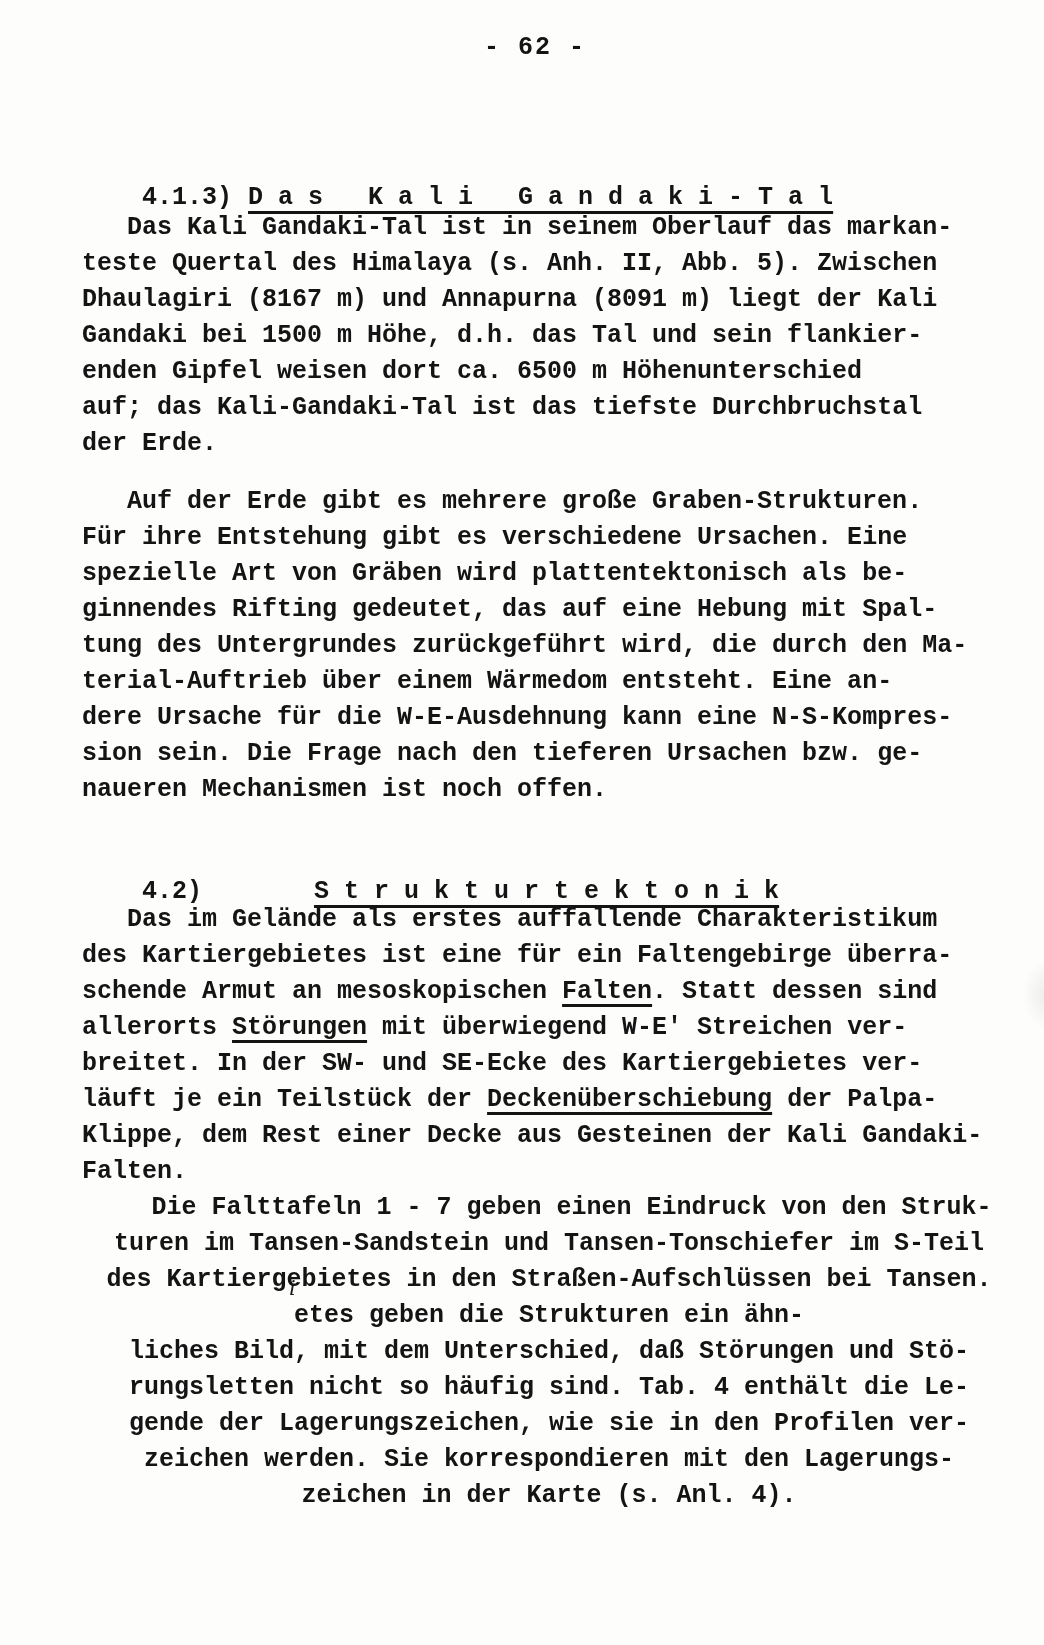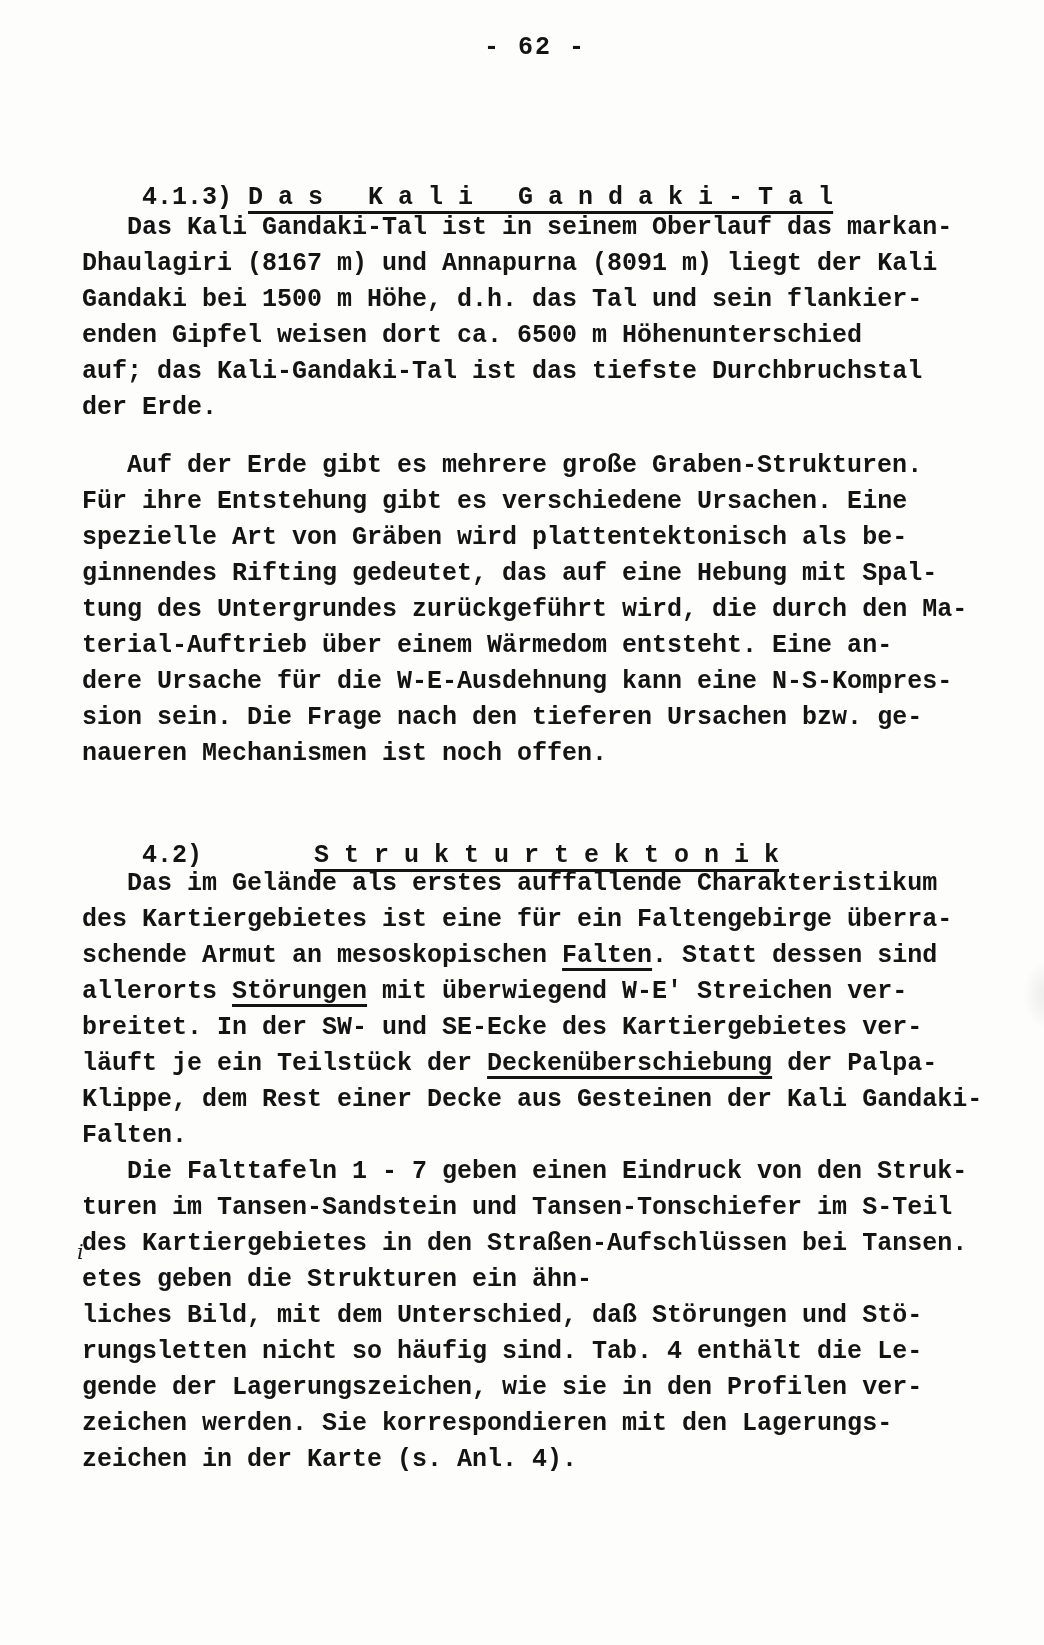--- a/index.html
+++ b/index.html
@@ -45,21 +45,21 @@
   .heading.h2 .htitle { margin-left: 112px; }
   .htitle {
     text-decoration: underline;
     text-decoration-thickness: 3px;
     text-underline-offset: 7px;
   }
   .para { }
   #para-1 { margin-top: 30px; }
   #para-2 { margin-top: 22px; }
   #para-3 { margin-top: 28px; }
-  #para-4 { margin-top: 0; }
+  #para-4 { margin-top: 0; text-align: center; }
   .line {
     white-space: pre;
     height: 36px;
   }
   .line.indent { padding-left: 45px; }
   .u {
     text-decoration: underline;
     text-decoration-thickness: 2.5px;
     text-underline-offset: 6px;
   }
@@ -96,20 +96,21 @@
 <div class="page" style="color: rgb(20, 20, 20);">
 
   <div class="pagenum">- 62 -</div>
 
   <div class="heading h1">
     <span class="hnum">4.1.3)</span><span class="htitle">D a s   K a l i   G a n d a k i - T a l</span>
   </div>
 
   <div class="para" id="para-1">
       <div class="line indent"><span>Das Kali Gandaki-Tal ist in seinem Oberlauf das markan-</span></div>
+      <div class="line"><span>teste Quertal des Himalaya (s. Anh. II, Abb. 5). Zwischen</span></div>
       <div class="line"><span>Dhaulagiri (8167 m) und Annapurna (8091 m) liegt der Kali</span></div>
       <div class="line"><span>Gandaki bei 1500 m Höhe, d.h. das Tal und sein flankier-</span></div>
       <div class="line"><span>enden Gipfel weisen dort ca. 6500 m Höhenunterschied</span></div>
       <div class="line"><span>auf; das Kali-Gandaki-Tal ist das tiefste Durchbruchstal</span></div>
       <div class="line"><span>der Erde.</span></div>
     </div>
 
   <div class="para" id="para-2">
       <div class="line indent"><span>Auf der Erde gibt es mehrere große Graben-Strukturen.</span></div>
       <div class="line"><span>Für ihre Entstehung gibt es verschiedene Ursachen. Eine</span></div>

